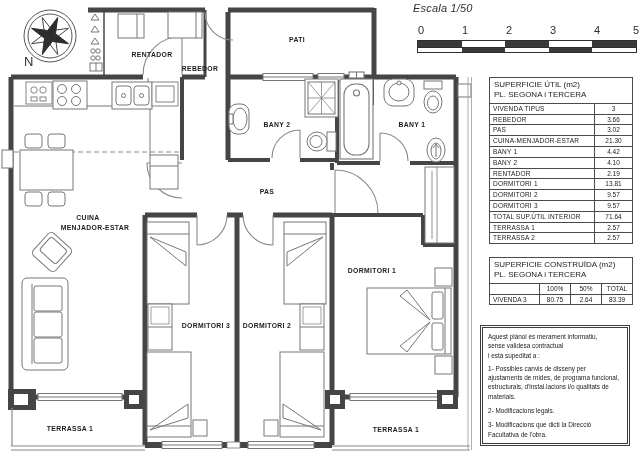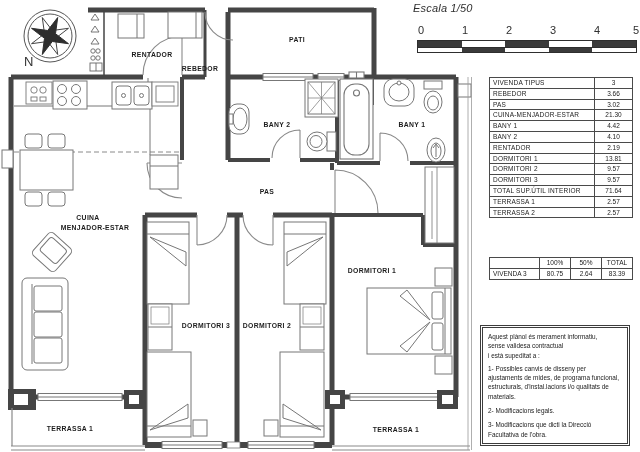--- a/index.html
+++ b/index.html
@@ -323,20 +323,26 @@
       </div>
     </div>
   </div>
 
   <table class="sheet t1">
     <colgroup>
         <col style="width:105px">
         <col style="width:38px">
       </colgroup>
     <tbody>
+        <tr>
+      <th class="title" colspan="2">
+        <div>SUPERFICIE ÚTIL (m2)</div>
+        <div>PL. SEGONA i TERCERA</div>
+      </th>
+    </tr>
     <tr>
           <td class="lbl">VIVENDA TIPUS</td>
           <td class="val">3</td>
         </tr>
     <tr>
           <td class="lbl">REBEDOR</td>
           <td class="val">3.66</td>
         </tr>
     <tr>
           <td class="lbl">PAS</td>
@@ -386,20 +392,26 @@
     </table>
 
   <table class="sheet t2">
     <colgroup>
         <col style="width:50px">
         <col style="width:31px">
         <col style="width:31px">
         <col style="width:31px">
       </colgroup>
     <tbody>
+        <tr>
+      <th class="title" colspan="4">
+        <div>SUPERFICIE CONSTRUÏDA (m2)</div>
+        <div>PL. SEGONA i TERCERA</div>
+      </th>
+    </tr>
     <tr>
       <th class="ch"></th>
       <th class="ch">100%</th>
       <th class="ch">50%</th>
       <th class="ch">TOTAL</th>
     </tr>
     <tr>
       <td class="lbl">VIVENDA 3</td>
       <td>80.75</td>
       <td>2.64</td>

